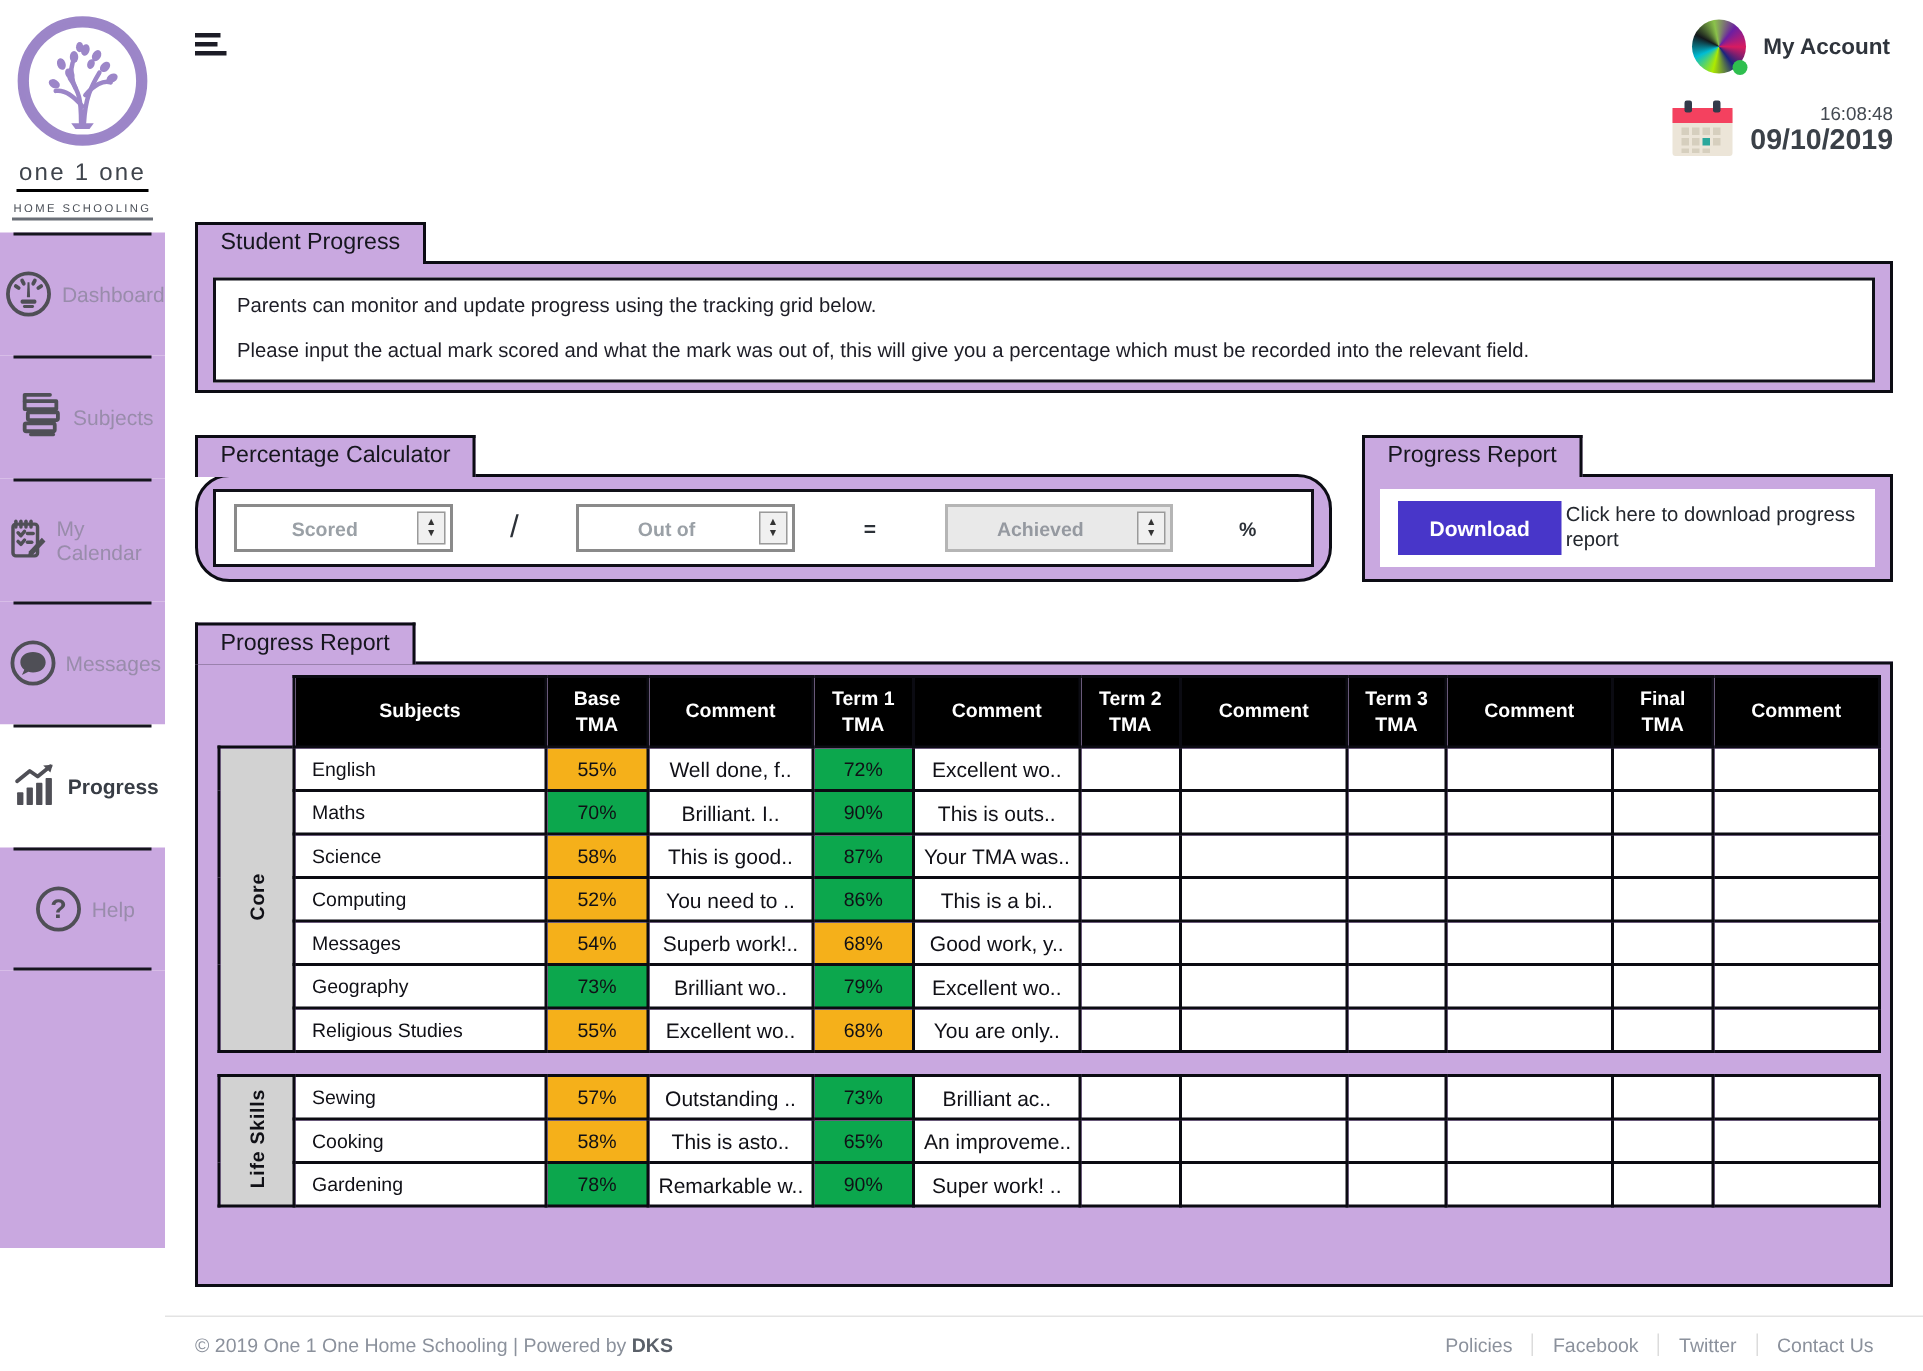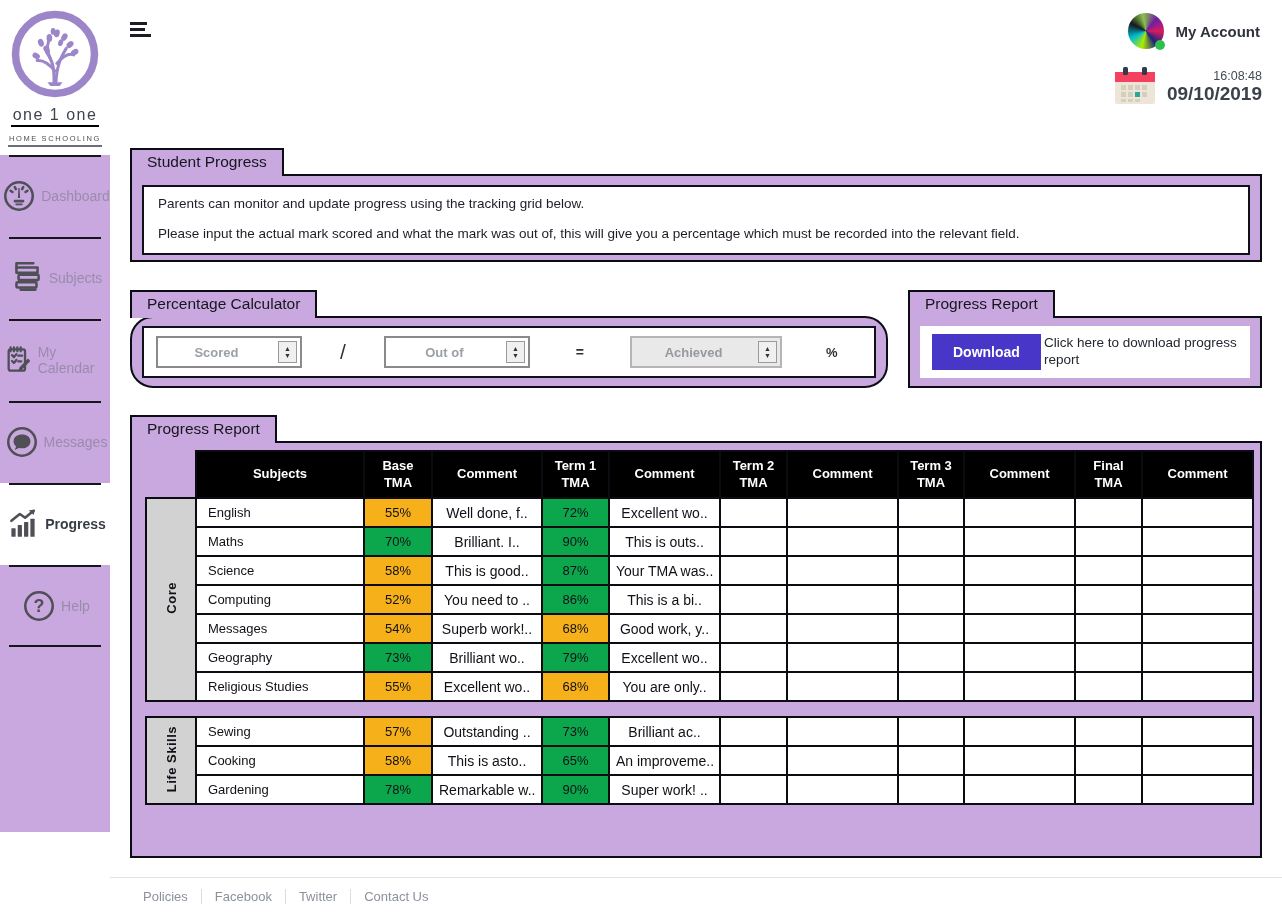--- a/index.html
+++ b/index.html
@@ -502,20 +502,23 @@
               <td class="cmt"></td>
             <td class="tma"></td>
               <td class="cmt"></td>
           </tr>
         </tbody>
       </table>
     </div>
   </section>
 
   <footer class="footer">
+    <div class="fcopy">
+      <span>© 2019 One 1 One Home Schooling | Powered by </span><b>DKS</b>
+    </div>
     <div class="flinks">
       <span class="flink">Policies</span>
       <span class="flink">Facebook</span>
       <span class="flink">Twitter</span>
       <span class="flink">Contact Us</span>
     </div>
   </footer>
 
 </div>
 

